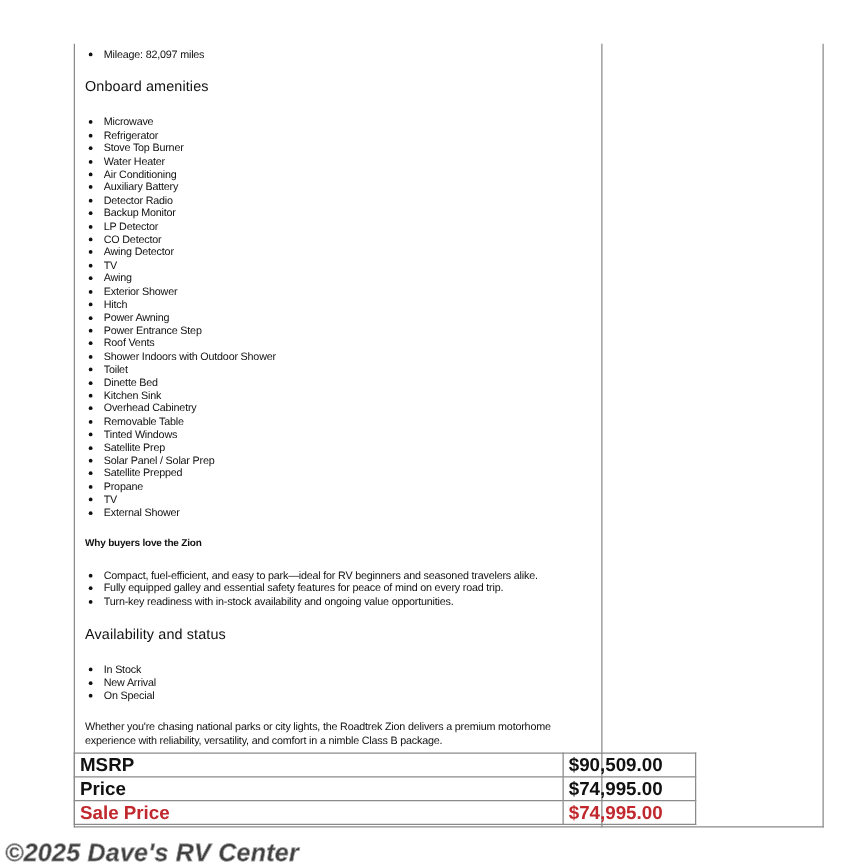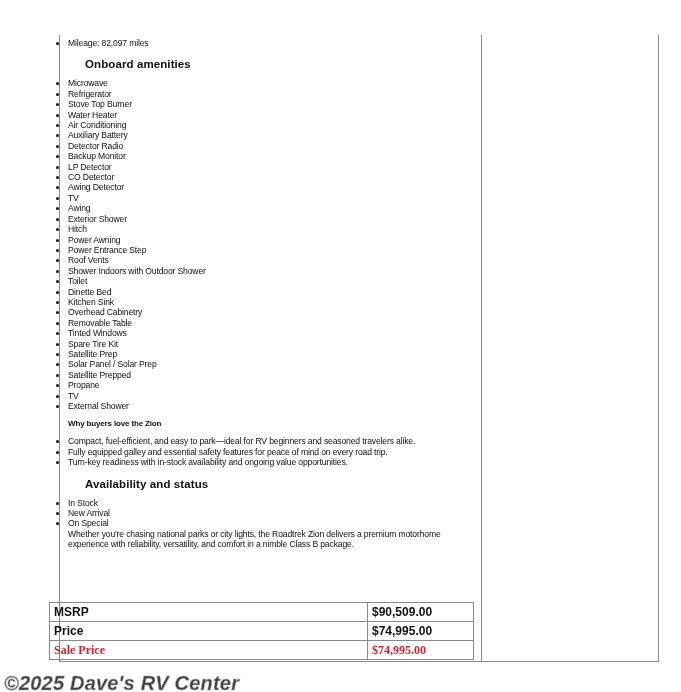--- a/index.html
+++ b/index.html
@@ -6,34 +6,34 @@
   body {
     width: 681px; height: 692px; position: relative; overflow: hidden;
     font-family: "Liberation Sans", sans-serif; color: #111;
   }
   .frame-left { position: absolute; left: 59px; top: 35px; width: 1px; height: 627px; background: #8a8a8a; }
   .frame-mid { position: absolute; left: 481px; top: 35px; width: 1px; height: 627px; background: #8a8a8a; }
   .frame-right { position: absolute; left: 658px; top: 35px; width: 1px; height: 627px; background: #8a8a8a; }
   .frame-bottom { position: absolute; left: 59px; top: 661px; width: 600px; height: 1px; background: #8a8a8a; }
 
   .content { position: absolute; left: 59px; top: 35px; width: 422px; font-size: 8.6px; line-height: 10.4px; letter-spacing: -0.15px; }
-  ul { list-style: none; margin: 0; padding: 0; }
+  ul { list-style: none; margin: 15px; padding: 0; }
   li { position: relative; padding-left: 9px; white-space: nowrap; }
   li::before { content: ""; position: absolute; left: -3px; top: 4px; width: 3px; height: 3px; border-radius: 50%; background: #111; }
   .mileage { margin-top: 3px; }
   .mileage li { padding-left: 9px; }
-  h2 { font-size: 11.5px; font-weight: bold; margin: 9px 0 7px 26px; line-height: 14px; letter-spacing: 0.1px; }
+  h2 { font-size: 11.5px; font-weight: normal; margin: 9px 0 7px 9px; line-height: 14px; letter-spacing: 0.1px; }
   h3 { font-size: 8px; font-weight: bold; margin: 8px 0 7px 9px; line-height: 10px; }
   .closing { padding-left: 9px; white-space: normal; width: 400px; }
   .amenities li { padding-left: 9px; }
 
-  table.pricing { position: absolute; left: 49px; top: 602px; width: 425px; border-collapse: collapse; font-size: 12px; font-weight: bold; }
+  table.pricing { position: absolute; left: 59px; top: 602px; width: 498px; border-collapse: collapse; font-size: 15px; font-weight: bold; }
   table.pricing td { border: 1px solid #8a8a8a; height: 18px; padding: 0 4px; }
   table.pricing td.val { text-align: left; width: 97px; }
-  table.pricing tr.sale td { color: #c0282d; font-family: Liberation Serif, serif; }
+  table.pricing tr.sale td { color: #c0282d; }
 
   .watermark { position: absolute; left: 4px; top: 672px; font-size: 20px; font-weight: bold; font-style: italic; color: #404040; -webkit-text-stroke: 0.6px #a8a8a8; letter-spacing: 0.2px; }
 </style>
 </head>
 <body>
 
 <div class="frame-left"></div>
 <div class="frame-mid"></div>
 <div class="frame-right"></div>
 <div class="frame-bottom"></div>
@@ -63,21 +63,20 @@
       <li>Power Awning</li>
       <li>Power Entrance Step</li>
       <li>Roof Vents</li>
       <li>Shower Indoors with Outdoor Shower</li>
       <li>Toilet</li>
       <li>Dinette Bed</li>
       <li>Kitchen Sink</li>
       <li>Overhead Cabinetry</li>
       <li>Removable Table</li>
       <li>Tinted Windows</li>
-      <li>Spare Tire Kit</li>
       <li>Satellite Prep</li>
       <li>Solar Panel / Solar Prep</li>
       <li>Satellite Prepped</li>
       <li>Propane</li>
       <li>TV</li>
       <li>External Shower</li>
     </ul>
 
   <h3>Why buyers love the Zion</h3>
   <ul id="why-list">

